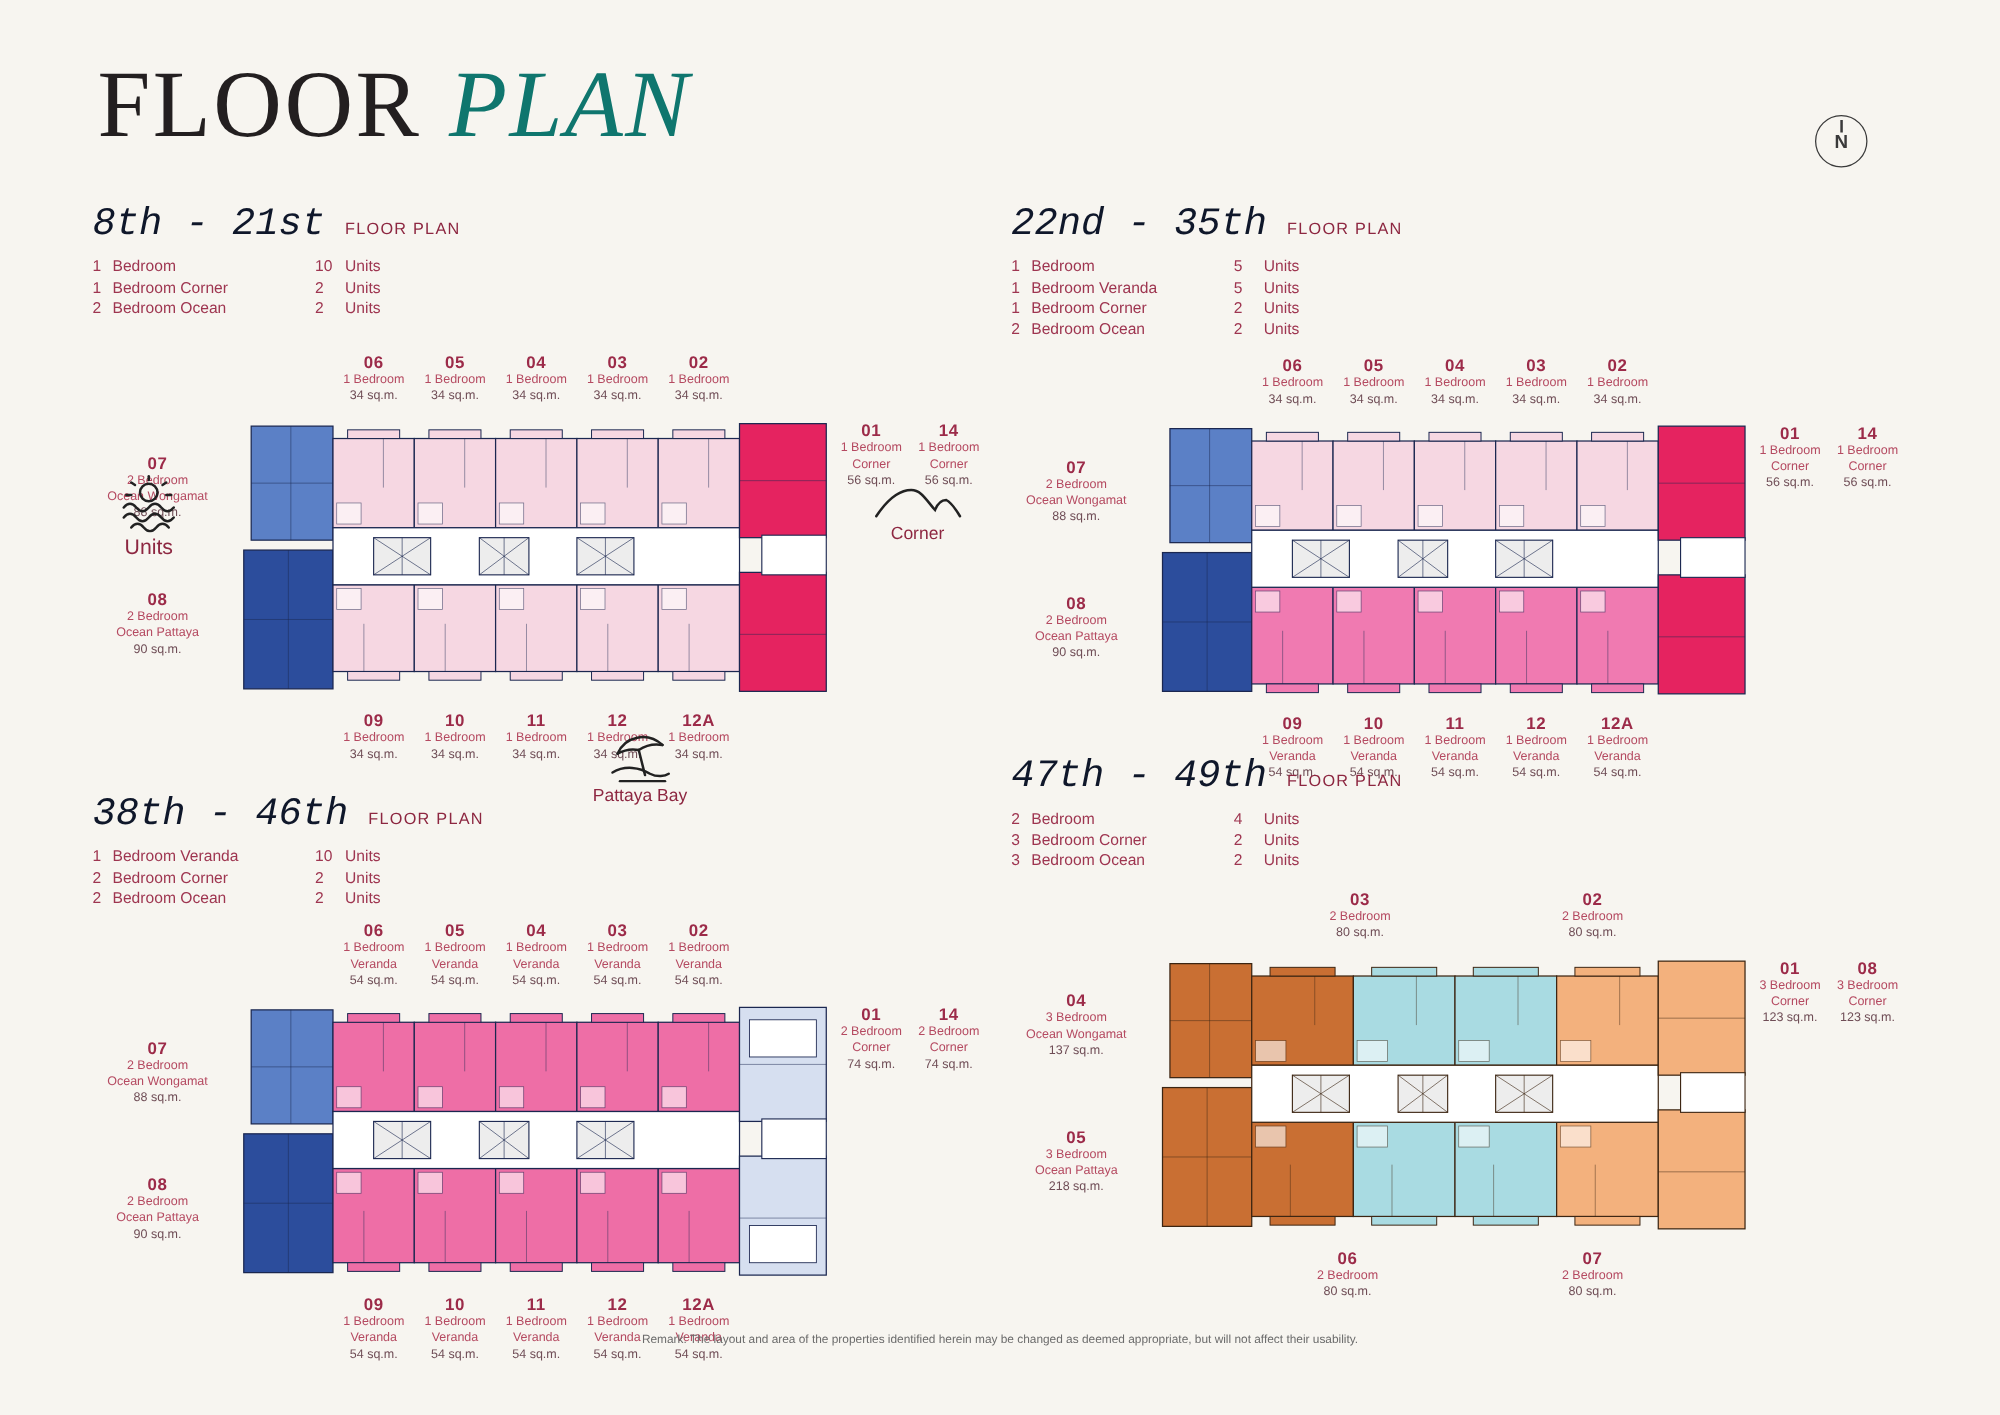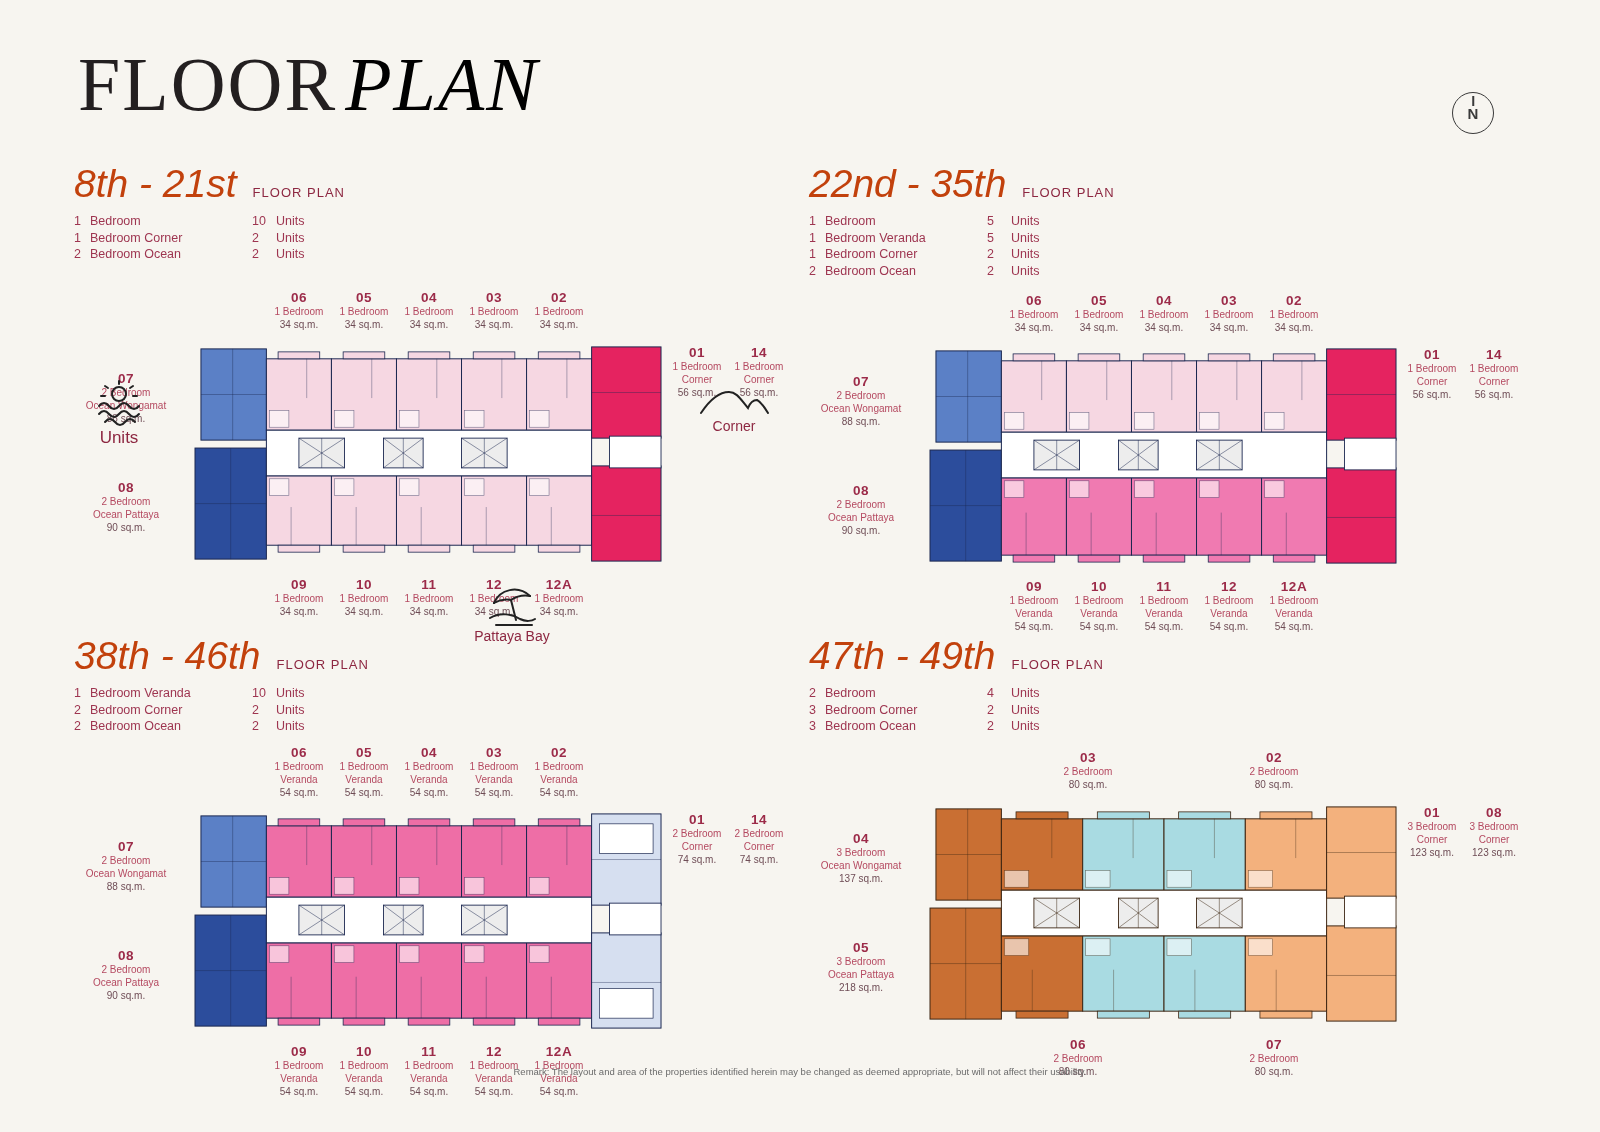--- a/index.html
+++ b/index.html
@@ -2,36 +2,36 @@
 <html><head>
 <meta charset="utf-8">
 <style>
   html,body{margin:0;padding:0;}
   body{background:#e9e7e2;font-family:"Liberation Sans",sans-serif;}
   #page{position:relative;width:1600px;height:1132px;background:#f7f5f0;overflow:hidden;margin:0 auto;}
 
   
   .title{position:absolute;left:78px;top:46px;font-family:"Liberation Serif",serif;font-size:76px;line-height:1;letter-spacing:2px;}
   .title .primary{color:#231f20;}
-  .title .accent{color:#000000;font-style:italic;margin-left:8px;}
+  .title .accent{color:#0f766e;font-style:italic;margin-left:22px;}
 
   
   .compass{position:absolute;left:1452px;top:92px;width:40px;height:40px;border:1.6px solid #3a3a3a;border-radius:50%;
            display:flex;align-items:center;justify-content:center;color:#3a3a3a;font-size:15px;font-weight:bold;}
   .compass .needle{position:absolute;top:3px;left:50%;width:1.5px;height:10px;background:#3a3a3a;transform:translateX(-50%);}
 
   
   .plan-sec{position:absolute;}
   #p0{left:60px;top:164px;width:710px;height:470px;}
   #p1{left:795px;top:164px;width:735px;height:470px;}
   #p2{left:60px;top:636px;width:710px;height:428px;}
-  #p3{left:795px;top:636px;width:735px;height:428px;}
+  #p3{left:795px;top:606px;width:735px;height:428px;}
 
   .plan-head{display:flex;align-items:baseline;margin:0 0 10px 14px;}
-  .range{font-family:Liberation Sans, sans-serif;font-style:italic;font-size:39px;color:#c2410c;line-height:1;}
+  .range{font-family:Liberation Mono, monospace;font-style:italic;font-size:31px;color:#0f172a;line-height:1;}
   .subtl{font-size:13px;letter-spacing:1px;color:#8d2741;margin-left:16px;}
 
   .legend{margin-left:14px;color:#9e3550;font-size:12.5px;line-height:1.32;}
   .legend-row{display:grid;grid-template-columns:16px 162px 24px auto;}
 
   .plan-area{position:relative;}
   #p0 .plan-area{margin-top:26px;}
   #p1 .plan-area{margin-top:12px;}
   #p2 .plan-area{margin-top:10px;}
   #p3 .plan-area{margin-top:14px;}

